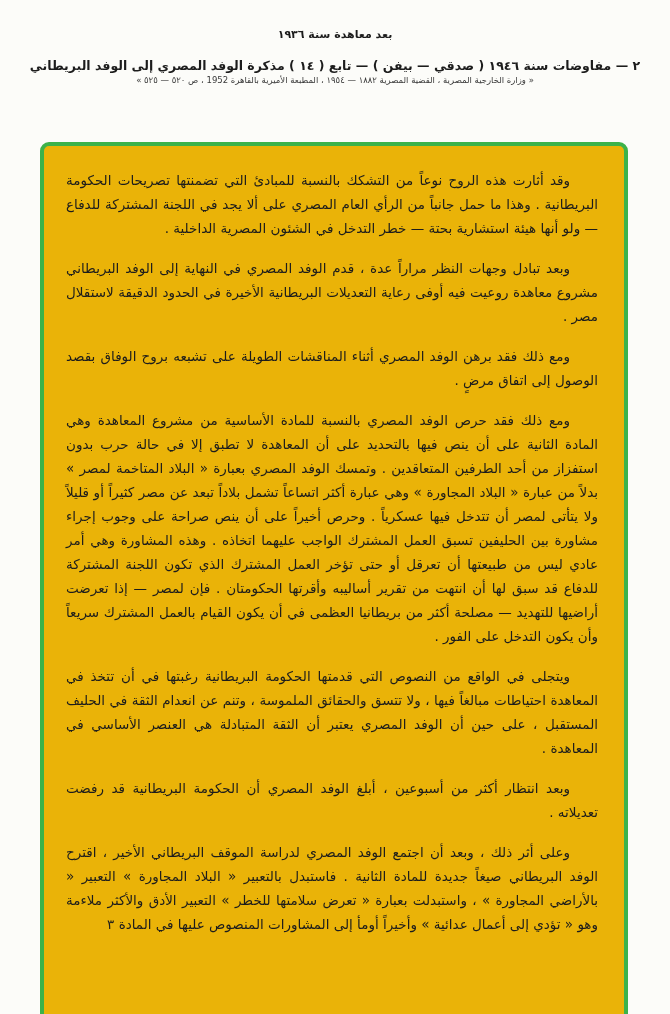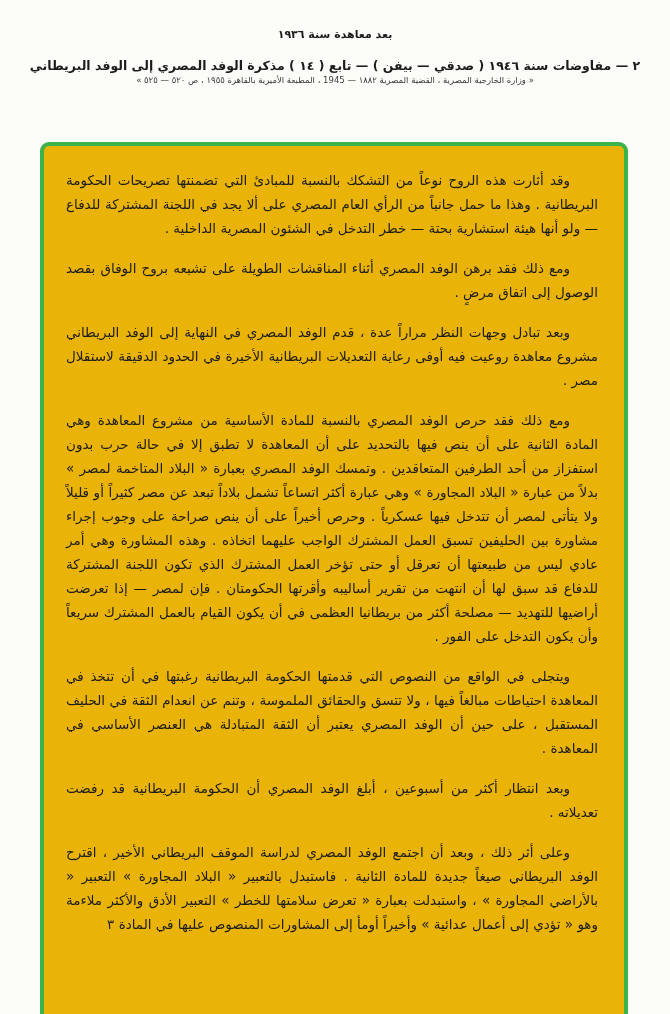--- a/index.html
+++ b/index.html
@@ -64,26 +64,26 @@
   }
 </style>
 </head>
 <body>
 
 <div class="page">
 
   <div class="header">
     <div class="header-line1">بعد معاهدة سنة ١٩٣٦</div>
     <div class="header-line2">٢ — مفاوضات سنة ١٩٤٦ ( صدقي — بيفن ) — تابع ( ١٤ ) مذكرة الوفد المصري إلى الوفد البريطاني</div>
-    <div class="header-line3">« وزارة الخارجية المصرية ، القضية المصرية ١٨٨٢ — 1945 ، المطبعة الأميرية بالقاهرة ١٩٥٥ ، ص ٥٢٠ — ٥٢٥ »</div>
+    <div class="header-line3">« وزارة الخارجية المصرية ، القضية المصرية ١٨٨٢ — ١٩٥٤ ، المطبعة الأميرية بالقاهرة 1952 ، ص ٥٢٠ — ٥٢٥ »</div>
   </div>
 
   <div class="content-box">
     <p>وقد أثارت هذه الروح نوعاً من التشكك بالنسبة للمبادئ التي تضمنتها تصريحات الحكومة البريطانية . وهذا ما حمل جانباً من الرأي العام المصري على ألا يجد في اللجنة المشتركة للدفاع — ولو أنها هيئة استشارية بحتة — خطر التدخل في الشئون المصرية الداخلية .</p>
+    <p>وبعد تبادل وجهات النظر مراراً عدة ، قدم الوفد المصري في النهاية إلى الوفد البريطاني مشروع معاهدة روعيت فيه أوفى رعاية التعديلات البريطانية الأخيرة في الحدود الدقيقة لاستقلال مصر .</p>
     <p>ومع ذلك فقد برهن الوفد المصري أثناء المناقشات الطويلة على تشبعه بروح الوفاق بقصد الوصول إلى اتفاق مرضٍ .</p>
-    <p>وبعد تبادل وجهات النظر مراراً عدة ، قدم الوفد المصري في النهاية إلى الوفد البريطاني مشروع معاهدة روعيت فيه أوفى رعاية التعديلات البريطانية الأخيرة في الحدود الدقيقة لاستقلال مصر .</p>
     <p>ومع ذلك فقد حرص الوفد المصري بالنسبة للمادة الأساسية من مشروع المعاهدة وهي المادة الثانية على أن ينص فيها بالتحديد على أن المعاهدة لا تطبق إلا في حالة حرب بدون استفزاز من أحد الطرفين المتعاقدين . وتمسك الوفد المصري بعبارة « البلاد المتاخمة لمصر » بدلاً من عبارة « البلاد المجاورة » وهي عبارة أكثر اتساعاً تشمل بلاداً تبعد عن مصر كثيراً أو قليلاً ولا يتأتى لمصر أن تتدخل فيها عسكرياً . وحرص أخيراً على أن ينص صراحة على وجوب إجراء مشاورة بين الحليفين تسبق العمل المشترك الواجب عليهما اتخاذه . وهذه المشاورة وهي أمر عادي ليس من طبيعتها أن تعرقل أو حتى تؤخر العمل المشترك الذي تكون اللجنة المشتركة للدفاع قد سبق لها أن انتهت من تقرير أساليبه وأقرتها الحكومتان . فإن لمصر — إذا تعرضت أراضيها للتهديد — مصلحة أكثر من بريطانيا العظمى في أن يكون القيام بالعمل المشترك سريعاً وأن يكون التدخل على الفور .</p>
     <p>ويتجلى في الواقع من النصوص التي قدمتها الحكومة البريطانية رغبتها في أن تتخذ في المعاهدة احتياطات مبالغاً فيها ، ولا تتسق والحقائق الملموسة ، وتنم عن انعدام الثقة في الحليف المستقبل ، على حين أن الوفد المصري يعتبر أن الثقة المتبادلة هي العنصر الأساسي في المعاهدة .</p>
     <p>وبعد انتظار أكثر من أسبوعين ، أبلغ الوفد المصري أن الحكومة البريطانية قد رفضت تعديلاته .</p>
     <p>وعلى أثر ذلك ، وبعد أن اجتمع الوفد المصري لدراسة الموقف البريطاني الأخير ، اقترح الوفد البريطاني صيغاً جديدة للمادة الثانية . فاستبدل بالتعبير « البلاد المجاورة » التعبير « بالأراضي المجاورة » ، واستبدلت بعبارة « تعرض سلامتها للخطر » التعبير الأدق والأكثر ملاءمة وهو « تؤدي إلى أعمال عدائية » وأخيراً أومأ إلى المشاورات المنصوص عليها في المادة ٣</p>
   </div>
 
 </div>
 
 </body></html>

